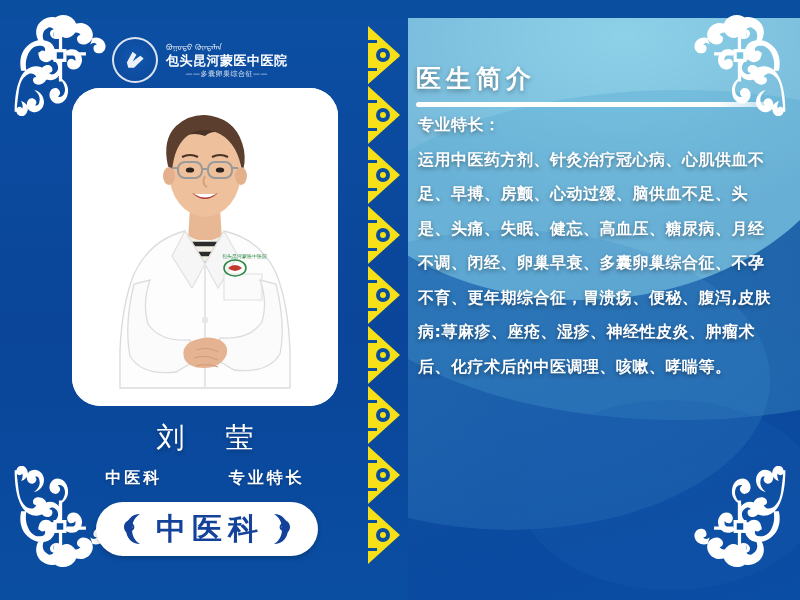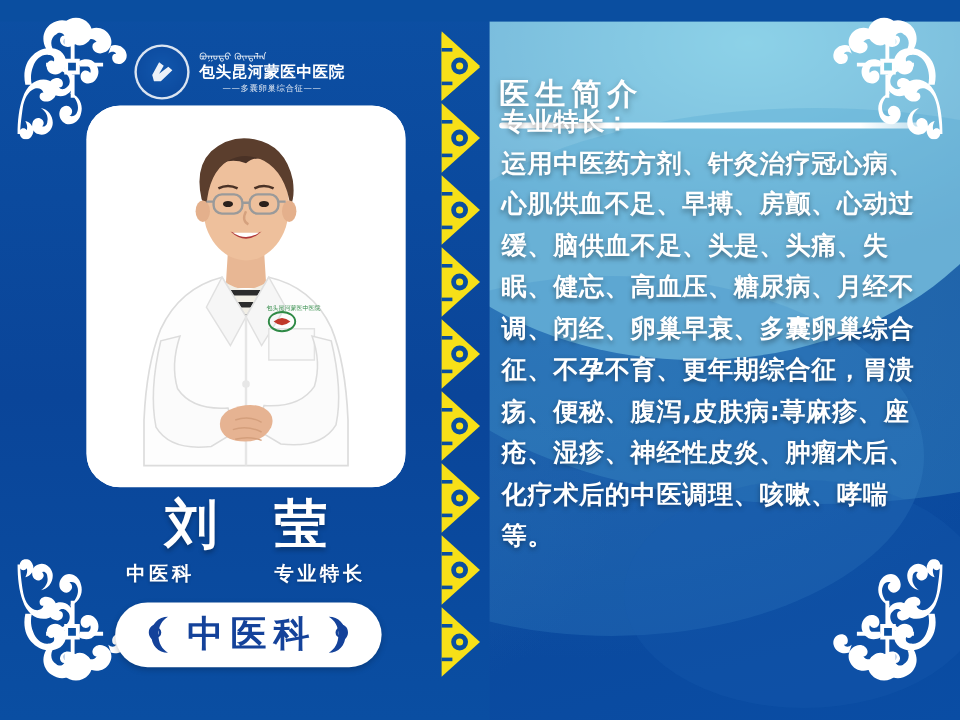--- a/index.html
+++ b/index.html
@@ -89,21 +89,21 @@
   
   .photo-card {
     position:absolute; left:72px; top:88px; width:266px; height:318px;
     background:#fff; border-radius:28px; overflow:hidden;
   }
   .photo-svg { position:absolute; inset:0; width:100%; height:100%; }
 
   
   .doc-name {
     position:absolute; left:72px; top:412px; width:266px;
-    text-align:center; color:#fff; font-size:44px; font-weight:bold;
+    text-align:center; color:#fff; font-size:28px; font-weight:normal;
     letter-spacing:16px; text-indent:16px; line-height:52px;
     text-shadow:0 2px 4px rgba(0,0,0,.30);
   }
   .doc-meta {
     position:absolute; left:72px; top:468px; width:266px;
     display:flex; justify-content:space-around; align-items:center;
     color:#fff; font-size:16px; font-weight:bold; letter-spacing:3px;
     text-shadow:0 1px 3px rgba(0,0,0,.28);
   }
 
@@ -127,22 +127,22 @@
     color:#fff; font-size:25px; font-weight:bold; letter-spacing:5px;
     line-height:34px; text-shadow:0 2px 5px rgba(0,0,0,.35);
   }
   .r-rule {
     margin-top:6px; height:5px; width:350px;
     background:linear-gradient(90deg,#ffffff 0%, #ffffff 86%, rgba(255,255,255,.55) 100%);
     border-radius:3px;
   }
 
   .r-body {
-    position:absolute; left:418px; top:84px; width:360px;
-    color:#fff; font-size:21px; line-height:34.5px; font-weight:bold;
+    position:absolute; left:418px; top:108px; width:360px;
+    color:#fff; font-size:16px; line-height:34.5px; font-weight:bold;
     letter-spacing:.5px;
     text-shadow:0 2px 4px rgba(0,0,0,.38);
   }
   .r-lead { display:block; }
   .r-para { display:block; }
 </style>
 </head>
 <body>
 
 <div id="poster">

